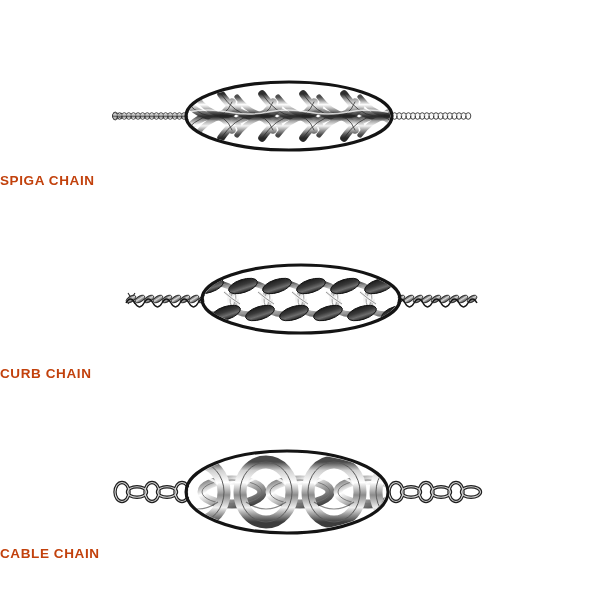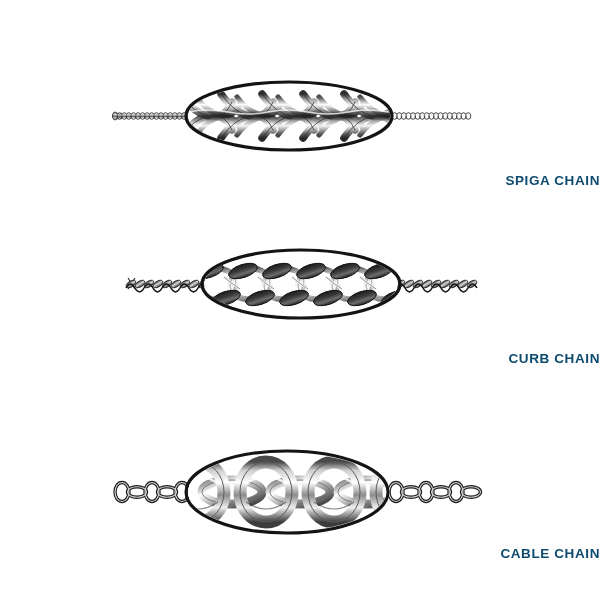--- a/index.html
+++ b/index.html
@@ -8,25 +8,25 @@
     background:#ffffff;
     font-family:"Liberation Sans", sans-serif;
     overflow:hidden;
     position:relative;
   }
   .board{position:absolute;inset:0;}
   .row{position:absolute;left:0;width:600px;}
   .fig{position:absolute;left:0;top:0;width:600px;}
   .caption{
     position:absolute;left:0;width:600px;
-    text-align:right;
+    text-align:left;
     font-weight:bold;
     font-size:13.5px;
     letter-spacing:0.6px;
-    color:#0c4a6e;
+    color:#c2410c;
     font-family:"Liberation Sans", sans-serif;
   }
   svg{display:block;}
 </style>
 </head>
 <body>
 
 <div class="board">
 
   <div class="row" id="row-spiga" style="top:0;height:200px;">
@@ -181,21 +181,21 @@
             <path d="M188 112 q20 -4 40 0 q20 4 40 0 q20 -4 40 0 q20 4 40 0 q20 -4 40 0"></path>
           </g>
         </g>
       </g>
 
       <ellipse cx="289" cy="116" rx="103" ry="34" fill="none" stroke="#141414" stroke-width="3.2"></ellipse>
     </svg>
     <div class="caption" style="top:173px;">SPIGA CHAIN</div>
   </div>
 
-  <div class="row" id="row-curb" style="top:188px;height:190px;">
+  <div class="row" id="row-curb" style="top:203px;height:190px;">
     <svg class="fig" width="600" height="190" viewBox="0 0 600 190">
       <defs>
         <linearGradient id="cb-flat" x1="0" y1="0" x2="0" y2="1">
           <stop offset="0%" stop-color="#1c1c1c"></stop>
           <stop offset="40%" stop-color="#3a3a3a"></stop>
           <stop offset="70%" stop-color="#6d6d6d"></stop>
           <stop offset="100%" stop-color="#222222"></stop>
         </linearGradient>
         <linearGradient id="cb-ring" x1="0" y1="0" x2="0" y2="1">
           <stop offset="0%" stop-color="#555555"></stop>

